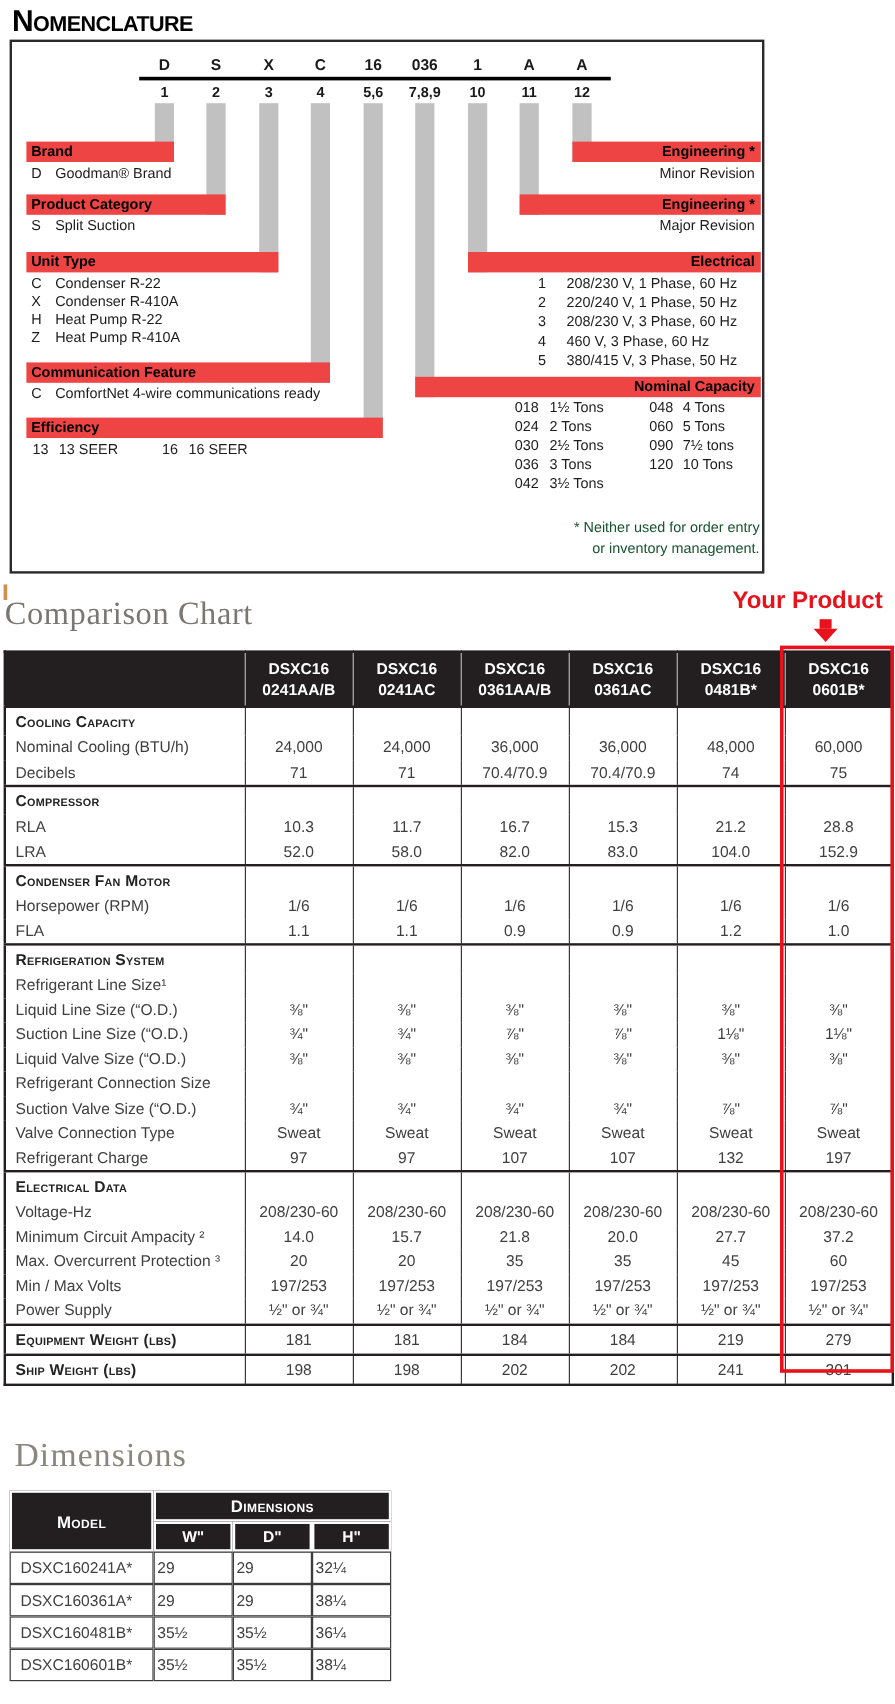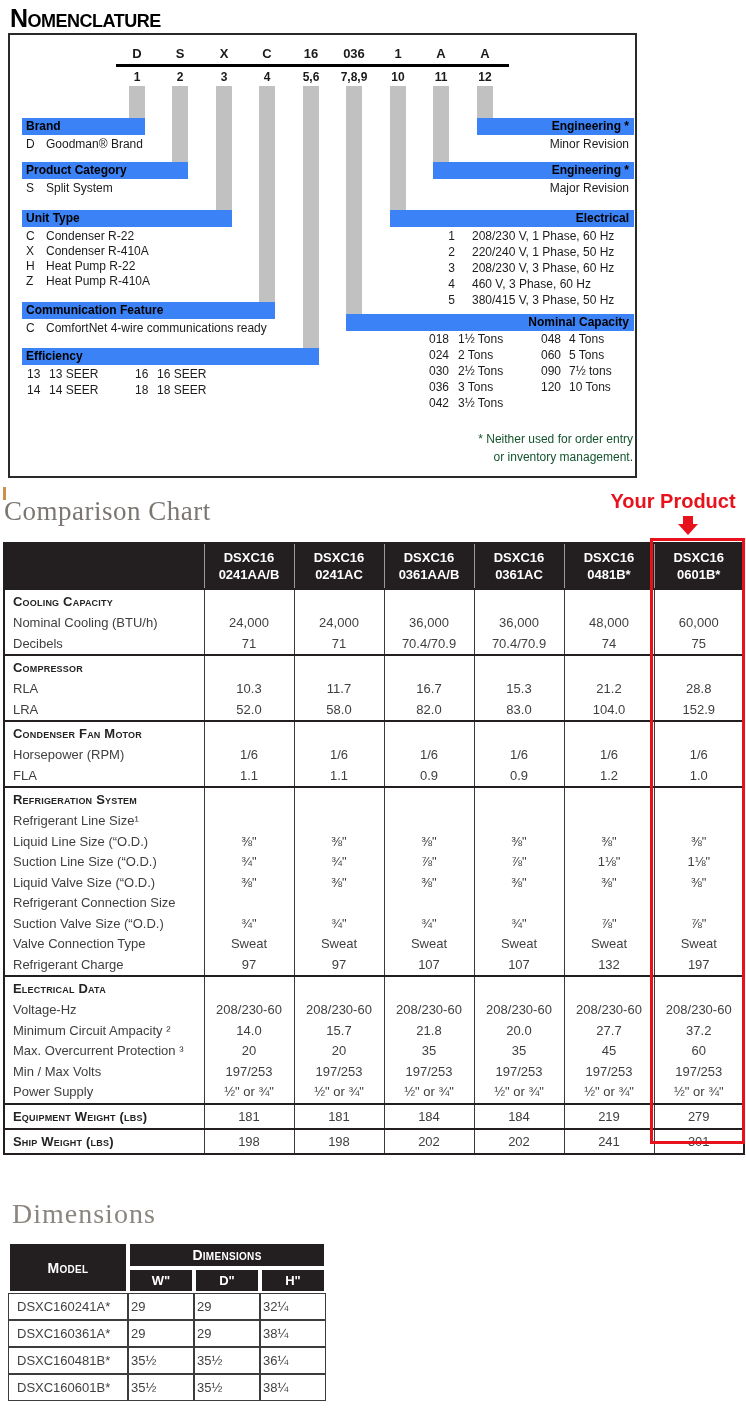--- a/index.html
+++ b/index.html
@@ -9,21 +9,21 @@
   
   .nom-title{position:absolute;left:10px;top:4px;margin:0;font-size:25px;font-weight:bold;
              font-variant:small-caps;letter-spacing:-0.5px;color:#000;}
   .nom-box{position:absolute;left:8px;top:33px;width:629px;height:445px;
            border:2px solid #2a2a2a;box-sizing:border-box;background:#fff;}
   .ncode,.npos{position:absolute;width:44px;text-align:center;font-weight:bold;font-size:13px;white-space:nowrap;}
   .ncode{top:11px;}
   .npos{top:35px;font-size:12px;}
   .nom-line{position:absolute;left:106px;top:29px;width:393px;height:3px;background:#000;}
   .vbar{position:absolute;width:16px;top:51px;background:#c1c1c1;}
-  .hbar{position:absolute;height:17px;background:#3b82f6;font-size:12px;font-weight:bold;
+  .hbar{position:absolute;height:17px;background:#ef4444;font-size:12px;font-weight:bold;
         line-height:17px;color:#000;box-sizing:border-box;white-space:nowrap;}
   .hbar.l{padding-left:4px;text-align:left;}
   .hbar.r{padding-right:5px;text-align:right;}
   .nrow{position:absolute;left:0;right:0;height:15px;font-size:12px;white-space:nowrap;color:#1c1c1c;}
   .nrow span{position:absolute;top:0;}
   .nrow .num{width:45px;text-align:right;}
   .rrow{position:absolute;left:0;right:6px;height:15px;font-size:12px;text-align:right;color:#1c1c1c;}
   .nfoot{position:absolute;left:405px;width:218px;height:15px;font-size:12px;text-align:right;color:#14532d;}
 
   
@@ -112,21 +112,21 @@
     <div class="hbar r" style="top:127px;left:423px;width:201px">Engineering *</div>
     <div class="hbar r" style="top:175px;left:380px;width:244px">Electrical</div>
     <div class="hbar r" style="top:279px;left:336px;width:288px">Nominal Capacity</div>
 
     <div class="nrow" style="top:102px">
       <span style="left:16px">D</span>
       <span style="left:36px">Goodman® Brand</span>
     </div>
     <div class="nrow" style="top:146px">
       <span style="left:16px">S</span>
-      <span style="left:36px">Split System</span>
+      <span style="left:36px">Split Suction</span>
     </div>
     <div class="nrow" style="top:194px">
       <span style="left:16px">C</span>
       <span style="left:36px">Condenser R-22</span>
     </div>
     <div class="nrow" style="top:209px">
       <span style="left:16px">X</span>
       <span style="left:36px">Condenser R-410A</span>
     </div>
     <div class="nrow" style="top:224px">
@@ -139,26 +139,20 @@
     </div>
     <div class="nrow" style="top:286px">
       <span style="left:16px">C</span>
       <span style="left:36px">ComfortNet 4-wire communications ready</span>
     </div>
     <div class="nrow" style="top:332px">
       <span style="left:17px">13</span>
       <span style="left:39px">13 SEER</span>
       <span style="left:125px">16</span>
       <span style="left:147px">16 SEER</span>
-    </div>
-    <div class="nrow" style="top:348px">
-      <span style="left:17px">14</span>
-      <span style="left:39px">14 SEER</span>
-      <span style="left:125px">18</span>
-      <span style="left:147px">18 SEER</span>
     </div>
 
     <div class="rrow" style="top:102px">Minor Revision</div>
     <div class="rrow" style="top:146px">Major Revision</div>
 
     <div class="nrow" style="top:194px">
       <span class="num" style="left:400px">1</span>
       <span style="left:462px">208/230 V, 1 Phase, 60 Hz</span>
     </div>
     <div class="nrow" style="top:210px">

